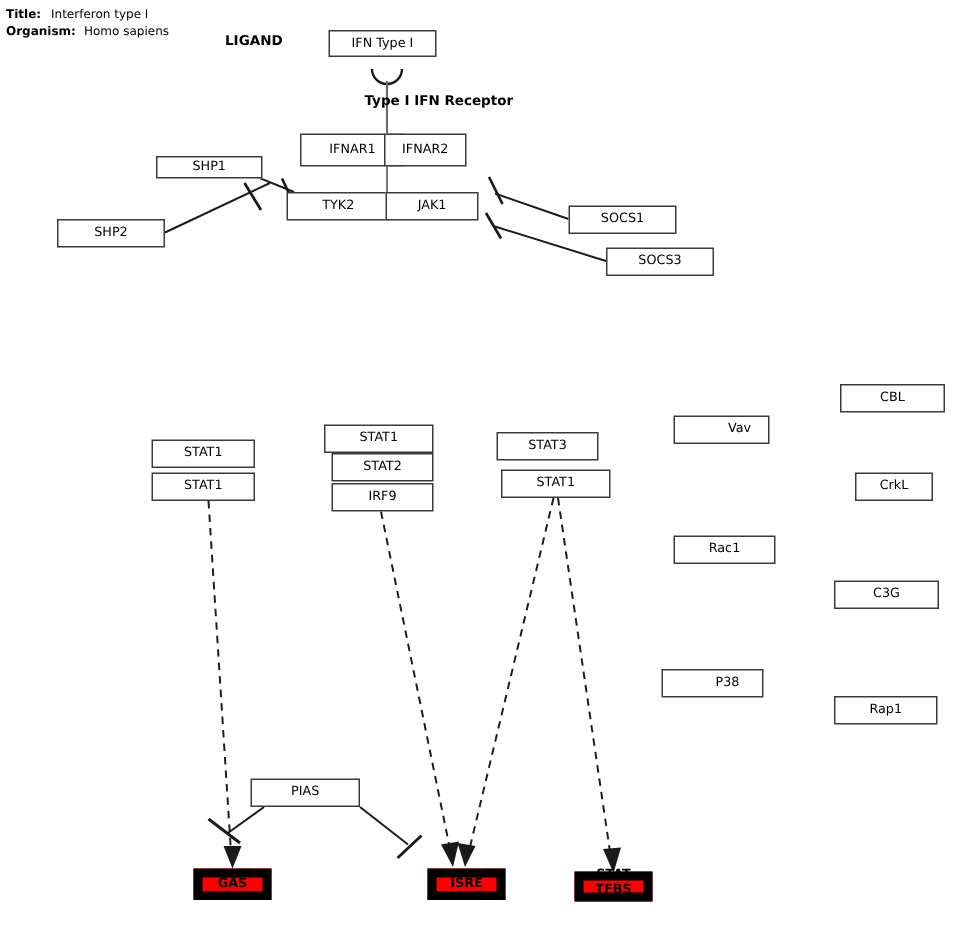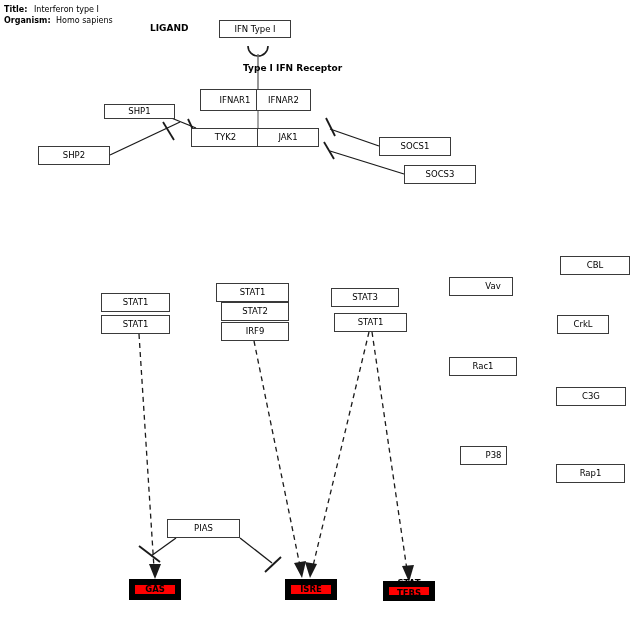--- a/index.html
+++ b/index.html
@@ -178,24 +178,24 @@
 
 <div class="node" style="left:216px; top:283px; width:73px; height:19px;">STAT1</div>
 <div class="node" style="left:221px; top:302px; width:68px; height:19px;">STAT2</div>
 <div class="node" style="left:221px; top:322px; width:68px; height:19px;">IRF9</div>
 
 <div class="node" style="left:331px; top:288px; width:68px; height:19px;">STAT3</div>
 <div class="node" style="left:334px; top:313px; width:73px; height:19px;">STAT1</div>
 
 <div class="node" style="left:449px; top:277px; width:64px; height:19px;padding-left:24px;">Vav</div>
 <div class="node" style="left:449px; top:357px; width:68px; height:19px;">Rac1</div>
-<div class="node" style="left:460px; top:446px; width:47px; height:19px;padding-left:20px;">P38</div>
+<div class="node" style="left:441px; top:446px; width:68px; height:19px;padding-left:20px;">P38</div>
 
 <div class="node" style="left:560px; top:256px; width:70px; height:19px;">CBL</div>
-<div class="node" style="left:557px; top:315px; width:52px; height:19px;">CrkL</div>
+<div class="node" style="left:570px; top:315px; width:52px; height:19px;">CrkL</div>
 <div class="node" style="left:556px; top:387px; width:70px; height:19px;">C3G</div>
 <div class="node" style="left:556px; top:464px; width:69px; height:19px;">Rap1</div>
 
 <div class="node" style="left:167px; top:519px; width:73px; height:19px;">PIAS</div>
 
 <div class="node promoter" style="left:129px; top:579px; width:52px; height:21px;">GAS</div>
 <div class="node promoter" style="left:285px; top:579px; width:52px; height:21px;">ISRE</div>
 <div class="node promoter two-line" style="left:383px; top:581px; width:52px; height:20px;">
   <span class="tfbs-text">STAT</span>
   <span class="tfbs-text">TFBS</span>

